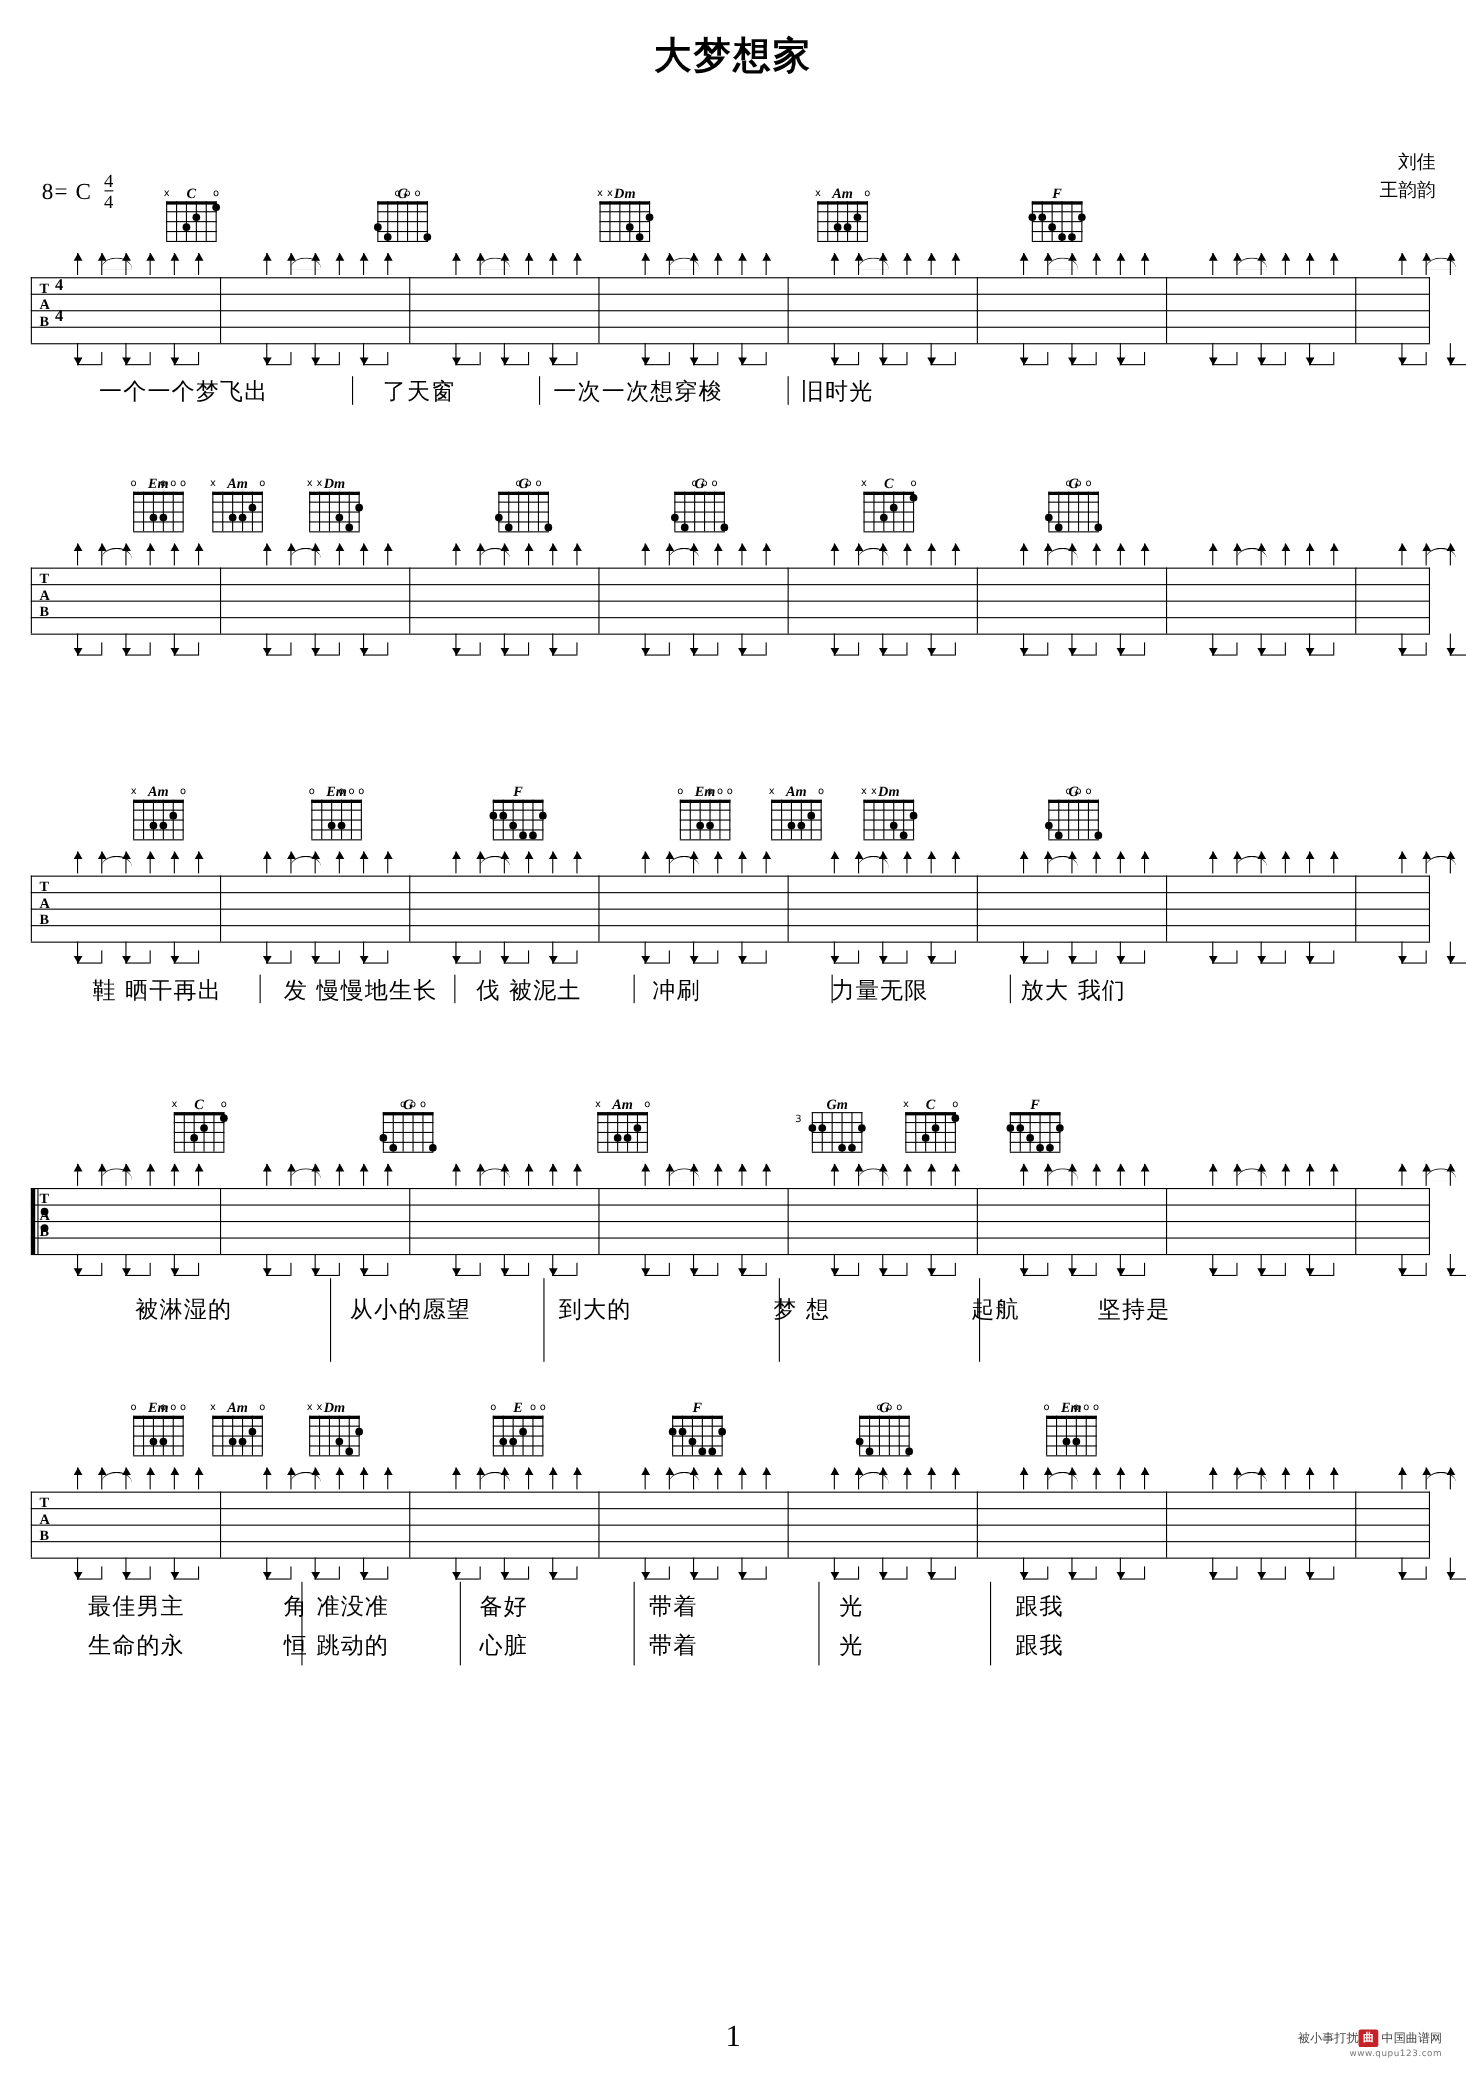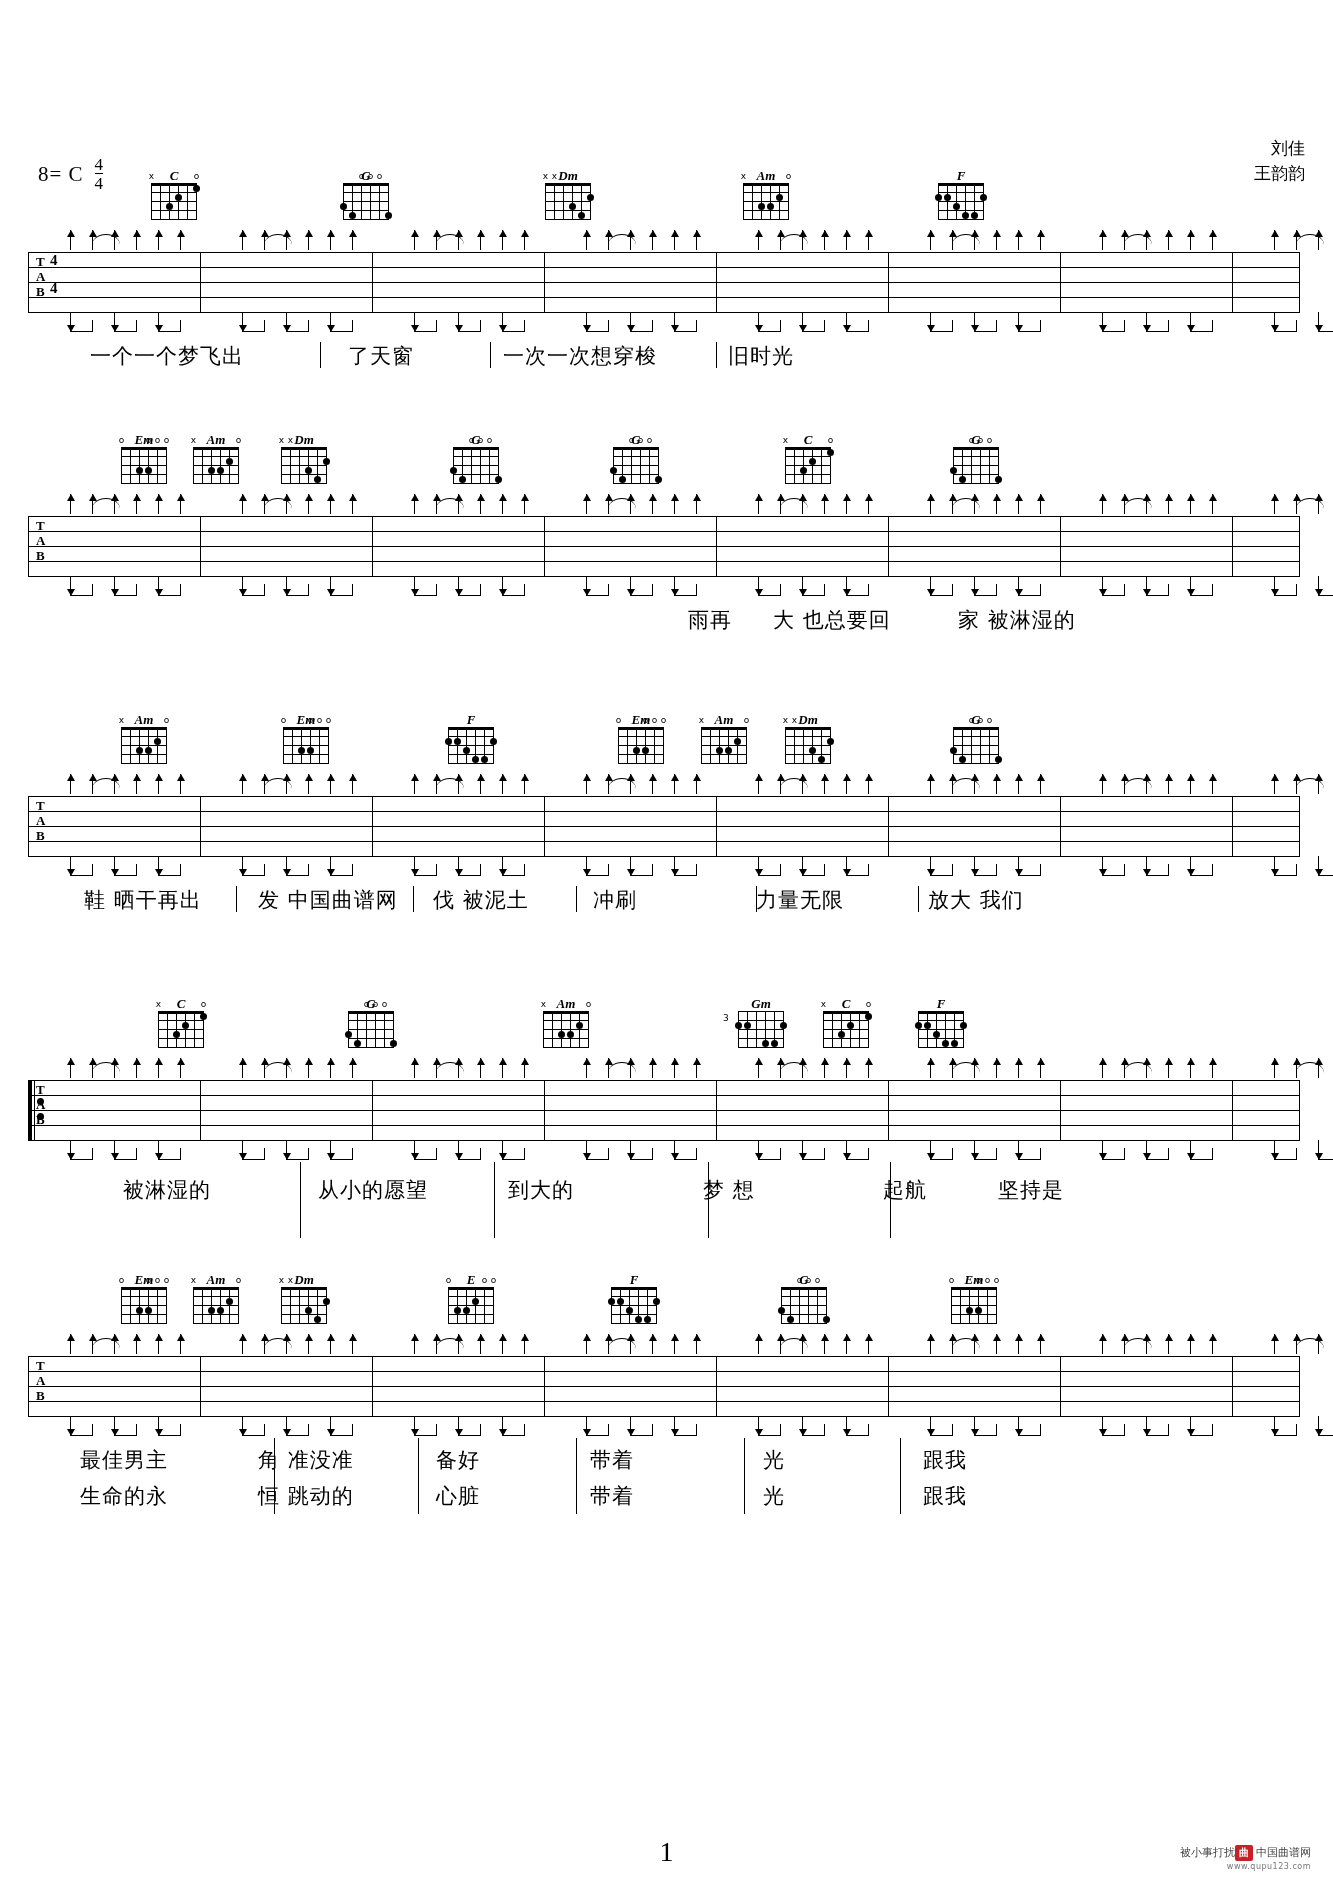--- a/index.html
+++ b/index.html
@@ -284,20 +284,21 @@
     margin-right: 3px;
   }
   .wm-row { display: flex; align-items: center; justify-content: flex-end; }
   .wm-sub { font-size: 8px; color: #777; letter-spacing: 0.5px; }
 </style>
 </head>
 <body>
 
 <div class="sheet">
 
+  <div class="title">大梦想家</div>
 
   <div class="key-block">
     <span class="key">8= C</span>
     <span class="time-sig">
       <span class="num">4</span>
       <span class="den">4</span>
     </span>
   </div>
 
   <div class="credits">
@@ -859,25 +860,20 @@
           <div class="upstroke" style="left: 1246px;"></div>
           <div class="upstroke" style="left: 1268px;"></div>
           <div class="upstroke" style="left: 1290px;"></div>
           <div class="downstroke" style="left: 1246px;"></div>
           <div class="downstroke" style="left: 1290px;"></div>
           <div class="beam" style="left: 1246px; width: 22px; top: 101px;"></div>
           <div class="beam" style="left: 1268px; width: 1px; height: 12px; top: 90px;"></div>
           <div class="beam" style="left: 1290px; width: 22px; top: 101px;"></div>
           <div class="slur" style="left: 1268px; top: 4px;"></div>
         </div>
-        <div class="lyricrow">
-          <div class="seg" style="left: 660px;">雨再</div>
-          <div class="seg" style="left: 745px;">大 也总要回</div>
-          <div class="seg" style="left: 930px;">家  被淋湿的</div>
-        </div>
       </div>
       <div class="system" style="top: 712px;">
         <div class="chordrow">
           <div class="chord" style="left: 88px;">
             <div class="cname">Am</div>
             <div class="grid">
               <div class="nut"></div>
               <div class="hline" style="top: 9px;"></div>
               <div class="hline" style="top: 18px;"></div>
               <div class="hline" style="top: 27px;"></div>
@@ -1163,21 +1159,21 @@
           <div class="upstroke" style="left: 1290px;"></div>
           <div class="downstroke" style="left: 1246px;"></div>
           <div class="downstroke" style="left: 1290px;"></div>
           <div class="beam" style="left: 1246px; width: 22px; top: 101px;"></div>
           <div class="beam" style="left: 1268px; width: 1px; height: 12px; top: 90px;"></div>
           <div class="beam" style="left: 1290px; width: 22px; top: 101px;"></div>
           <div class="slur" style="left: 1268px; top: 4px;"></div>
         </div>
         <div class="lyricrow">
           <div class="seg" style="left: 56px;">鞋  晒干再出</div>
-          <div class="seg" style="left: 230px;">发  中国曲谱网</div>
+          <div class="seg" style="left: 230px;">发  慢慢地生长</div>
           <div class="seg" style="left: 405px;">伐 被泥土</div>
           <div class="seg" style="left: 565px;">冲刷</div>
           <div class="seg" style="left: 728px;">力量无限</div>
           <div class="seg" style="left: 900px;">放大     我们</div>
         </div>
         <div class="lyricsep" style="left: 208px; top: 174px; height: 26px;"></div>
         <div class="lyricsep" style="left: 385px; top: 174px; height: 26px;"></div>
         <div class="lyricsep" style="left: 548px; top: 174px; height: 26px;"></div>
         <div class="lyricsep" style="left: 728px; top: 174px; height: 26px;"></div>
         <div class="lyricsep" style="left: 890px; top: 174px; height: 26px;"></div>

